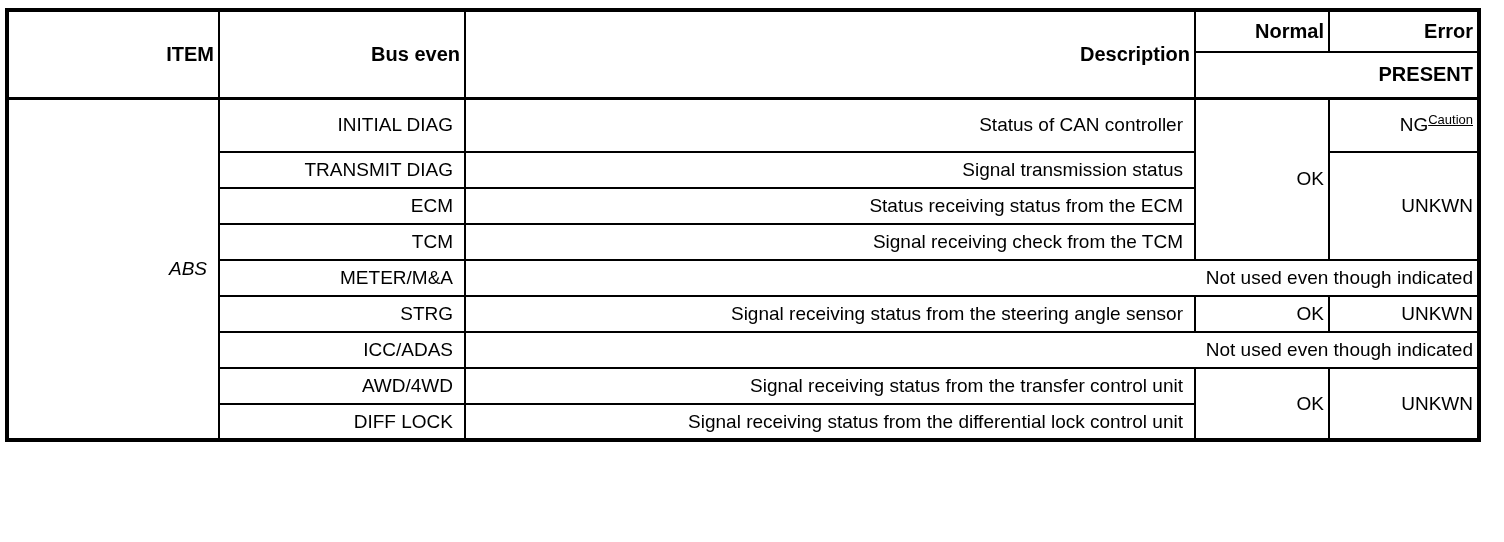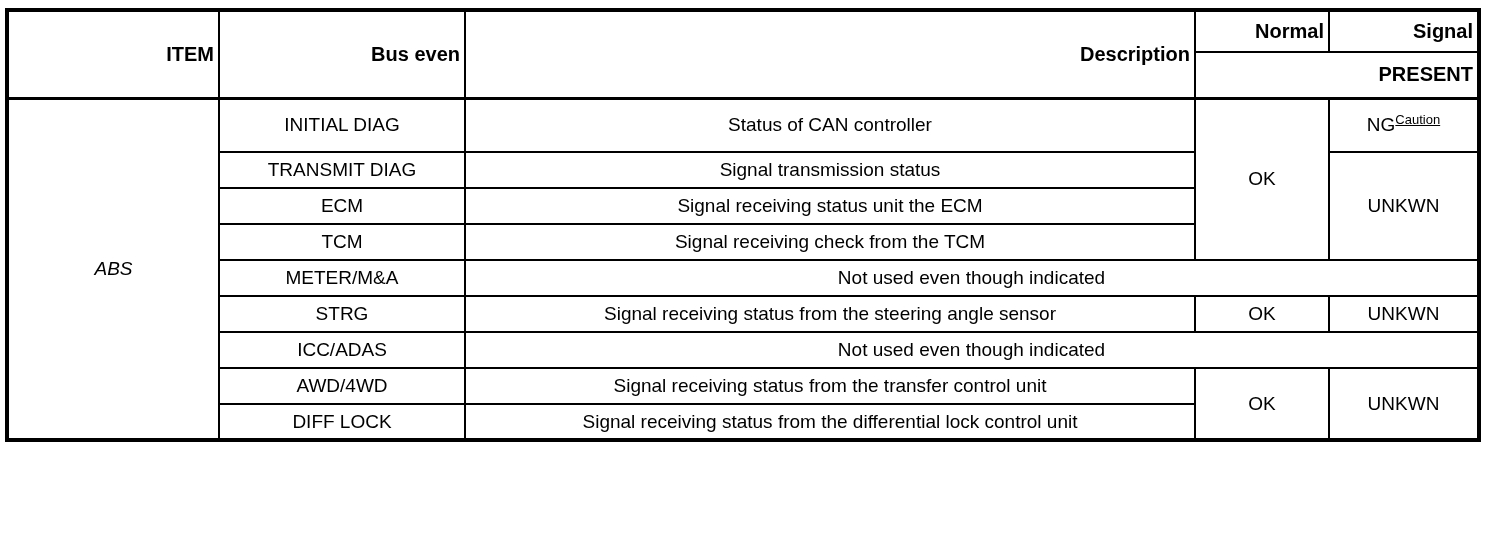--- a/index.html
+++ b/index.html
@@ -35,21 +35,21 @@
   .bus-table thead th {
     font-weight: bold;
     font-size: 20px;
     text-align: right;
     padding: 0 4px;
   }
   .bus-table thead tr.hdr-row-1 { height: 42px; }
   .bus-table thead tr.hdr-row-2 { height: 46px; }
   .bus-table tbody tr { height: 36px; }
   .bus-table tbody tr.first-body-row { height: 54px; }
-  .bus-table tbody td { font-size: 19px; text-align: center; }
+  .bus-table tbody td { font-size: 19px; text-align: right; }
   .hdr-bottom { border-bottom: 3px solid #000 !important; }
   td.center, th.center { text-align: center; padding: 0 4px; }
   td.item-cell { text-align: left; vertical-align: middle; font-style: italic; }
   sup.caution {
     font-size: 13px;
     vertical-align: 7px;
     line-height: 0;
     text-decoration: underline;
   }
 </style>
@@ -64,42 +64,42 @@
       <col style="width:730px">
       <col style="width:134px">
       <col style="width:150px">
     </colgroup>
     <thead>
       <tr class="hdr-row-1">
         <th rowspan="2" class="hdr-bottom">ITEM</th>
         <th rowspan="2" class="hdr-bottom">Bus even</th>
         <th rowspan="2" class="hdr-bottom">Description</th>
         <th>Normal</th>
-        <th>Signal</th>
+        <th>Error</th>
       </tr>
       <tr class="hdr-row-2">
         <th colspan="2" class="hdr-bottom">PRESENT</th>
       </tr>
     </thead>
     <tbody>
       <tr class="first-body-row">
         <td rowspan="9" class="item-cell">ABS</td>
         <td>INITIAL DIAG</td>
         <td>Status of CAN controller</td>
         <td rowspan="4" class="center">OK</td>
         <td class="center"><span>NG</span><sup class="caution">Caution</sup></td>
       </tr>
       <tr>
         <td>TRANSMIT DIAG</td>
         <td>Signal transmission status</td>
         <td rowspan="3" class="center">UNKWN</td>
       </tr>
       <tr>
         <td>ECM</td>
-        <td>Signal receiving status unit the ECM</td>
+        <td>Status receiving status from the ECM</td>
       </tr>
       <tr>
         <td>TCM</td>
         <td>Signal receiving check from the TCM</td>
       </tr>
       <tr>
         <td>METER/M&amp;A</td>
         <td colspan="3" class="center">Not used even though indicated</td>
       </tr>
       <tr>

